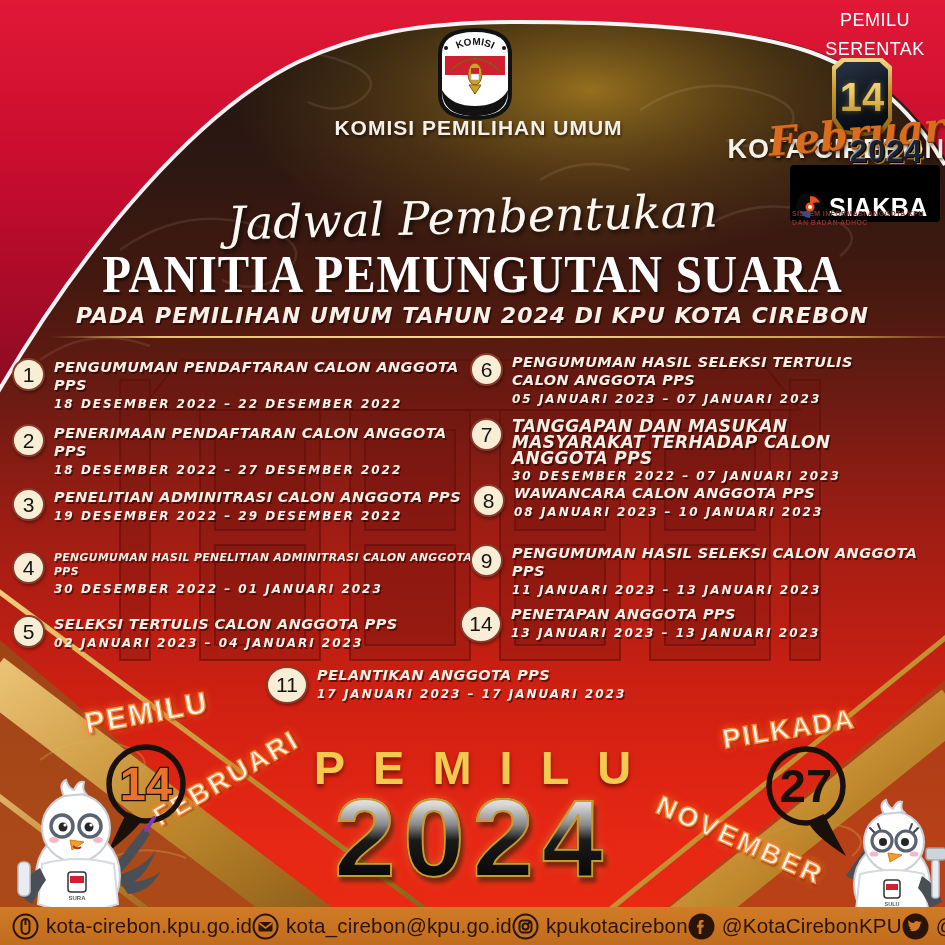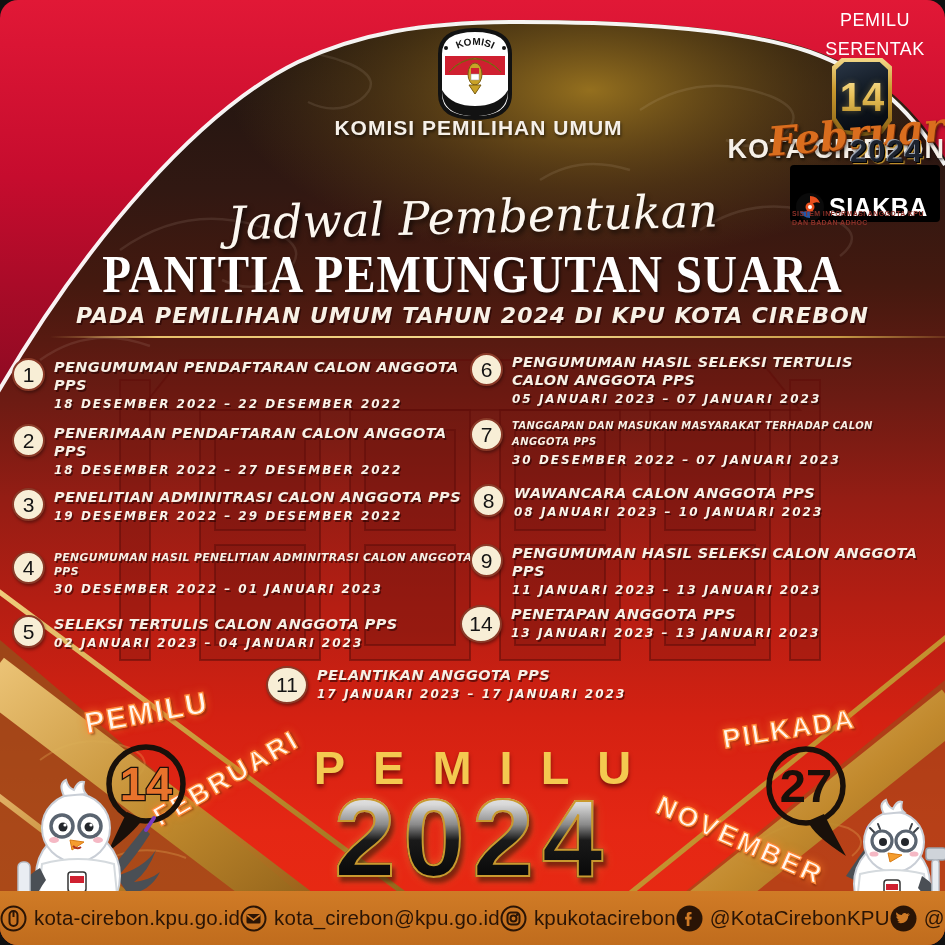--- a/index.html
+++ b/index.html
@@ -1,18 +1,18 @@
 <!DOCTYPE html>
 <html><head>
 <meta charset="utf-8">
 <style>
   html,body{margin:0;padding:0;background:#111;}
   #poster{position:relative;width:945px;height:945px;overflow:hidden;
     font-family:"Liberation Sans",sans-serif;
-    background:linear-gradient(180deg,#17100c 0%,#241611 9%,#311812 20%,#44190f 30%,#6b1b13 42%,#951d14 53%,#b51e13 64%,#d42112 76%,#e52714 88%,#e92a12 100%);border-radius:18px;}
+    background:linear-gradient(180deg,#17100c 0%,#241611 9%,#311812 20%,#44190f 30%,#6b1b13 42%,#951d14 53%,#b51e13 64%,#d42112 76%,#e52714 88%,#e92a12 100%);}
   #poster *{box-sizing:border-box;}
   .abs{position:absolute;}
   svg text{font-family:"Liberation Sans",sans-serif;}
 
   
   .serentak{left:800px;top:6px;width:150px;text-align:center;color:#fff;
     font-size:18px;font-weight:500;line-height:29px;letter-spacing:.5px;z-index:6;}
   .org{left:0;right:0;text-align:center;color:#f6f0e8;font-weight:700;z-index:6;
     text-shadow:1px 2px 3px rgba(0,0,0,.55);padding-left:12px;}
   .org1{top:116px;font-size:21px;letter-spacing:1px;}
@@ -73,21 +73,21 @@
   .i4{top:551px;left:12px;width:462px;}
   .i5{top:615px;left:12px;width:452px;}
   .i6{top:353px;left:470px;width:468px;}
   .i7{top:418px;left:470px;width:468px;}
   .i8{top:484px;left:472px;width:464px;}
   .i9{top:544px;left:470px;width:468px;}
   .i10{top:605px;left:460px;width:470px;}
   .i11{top:666px;left:266px;width:540px;}
   .i4 .ititle{font-size:10.8px;line-height:14px;}
   .i6 .ititle{max-width:372px;}
-  .i7 .ititle{font-size:10px;line-height:16px;max-width:408px;}
+  .i7 .ititle{font-size:17px;line-height:16px;max-width:408px;}
   .i10 .num,.i11 .num{min-width:42px;height:38px;}
 
   
   .stroke-orange{color:#fff7ee;-webkit-text-stroke:1.3px #ff8a3a;
     text-shadow:0 0 9px rgba(255,130,40,.95),2px 2px 2px rgba(90,20,0,.55);}
   .pemilu-left{left:84px;top:696px;font-size:30px;font-weight:800;letter-spacing:2px;
     transform:rotate(-10deg);z-index:6;}
   .februari{left:148px;top:806px;width:240px;font-size:27px;font-weight:800;letter-spacing:3px;
     transform:rotate(-30deg);transform-origin:left top;z-index:5;}
   .pilkada{left:722px;top:714px;font-size:27px;font-weight:800;letter-spacing:2px;
@@ -98,23 +98,23 @@
     font-size:47px;font-weight:800;color:#f4c950;letter-spacing:28px;padding-left:28px;
     text-shadow:0 3px 4px rgba(60,0,0,.6);}
   .center-year{left:0;right:0;top:782px;text-align:center;z-index:6;
     font-size:110px;font-weight:800;letter-spacing:8px;line-height:112px;
     background:linear-gradient(180deg,#f7f7f7 0%,#d9d9d9 20%,#8a8a8a 38%,#1a1a1a 52%,#000 100%);
     -webkit-background-clip:text;background-clip:text;color:transparent;
     -webkit-text-stroke:2px #c9992e;
     filter:drop-shadow(3px 5px 2px rgba(40,10,0,.55)) drop-shadow(0 0 4px rgba(240,190,80,.35));}
 
   
-  .footer{position:absolute;left:0;right:0;bottom:0;height:54px;z-index:9;
+  .footer{position:absolute;left:0;right:0;bottom:0;height:38px;z-index:9;
     background:linear-gradient(180deg,#d07b26,#c06c1d);
-    display:flex;align-items:center;justify-content:space-between;padding:0 0;}
+    display:flex;align-items:center;justify-content:space-between;padding:0 12px;}
   .fitem{display:flex;align-items:center;gap:7px;color:#2a1405;
     font-size:20.5px;font-weight:500;letter-spacing:.2px;white-space:nowrap;} .z6{z-index:6;}
 </style>
 </head>
 <body>
 
 <div id="poster">
 
   <svg class="abs" width="945" height="945" viewBox="0 0 945 945" style="left:0;top:0;z-index:1;">
     <defs>

